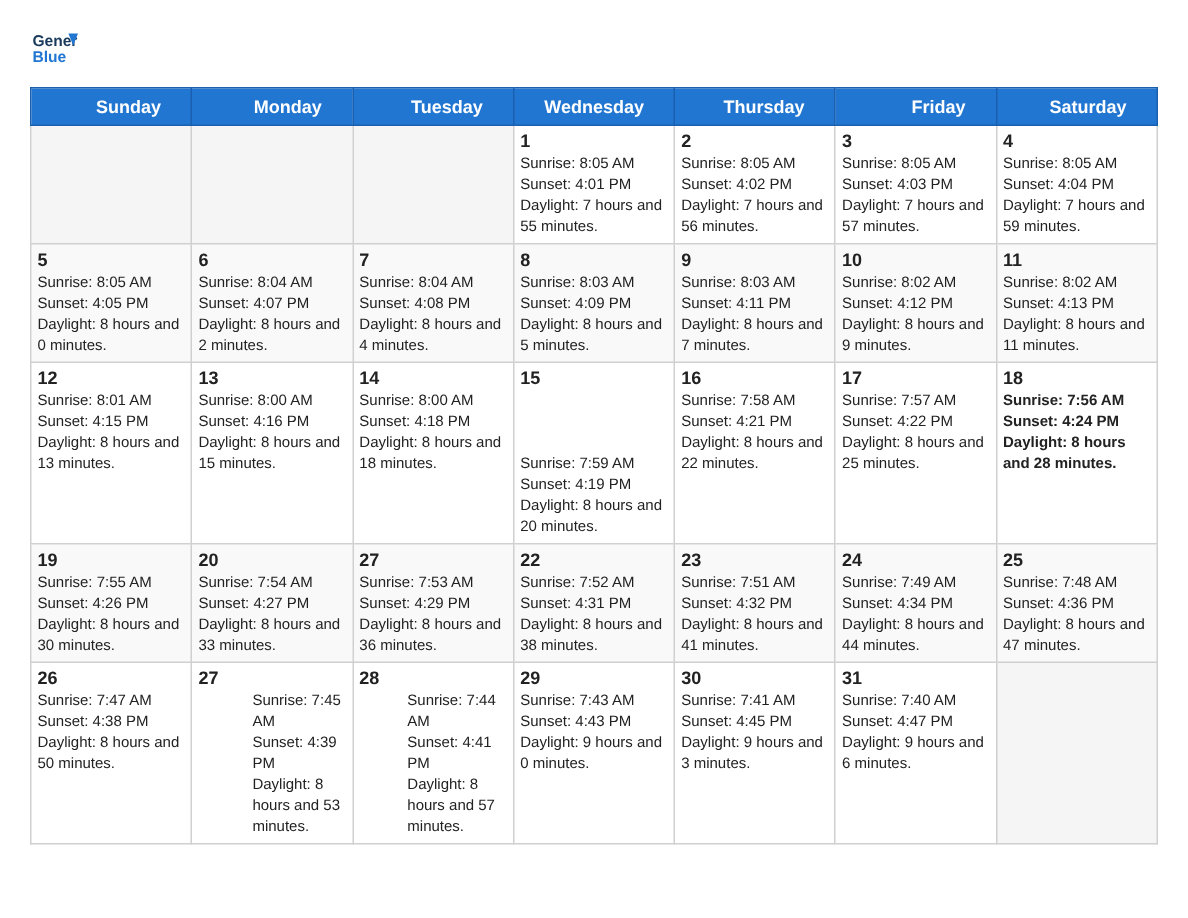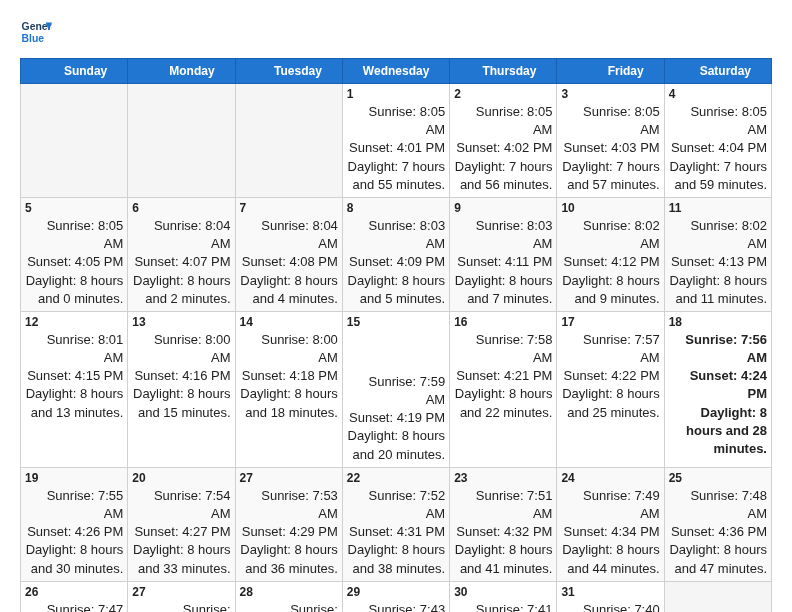--- a/index.html
+++ b/index.html
@@ -68,24 +68,23 @@
     .calendar td.empty {
       background: #f5f5f5;
     }
     .day-num {
       font-size: 12px;
       font-weight: bold;
       margin-bottom: 2px;
       display: block;
     }
     .day-info {
-      font-size: 13px;
+      font-size: 10px;
       line-height: 1.4;
       color: #222;
-      text-align: right;
     }
     .week-row td {
       background: #fff;
     }
     .week-row:nth-child(even) td {
       background: #f9f9f9;
     }
   </style>
 </head>
 <body>

